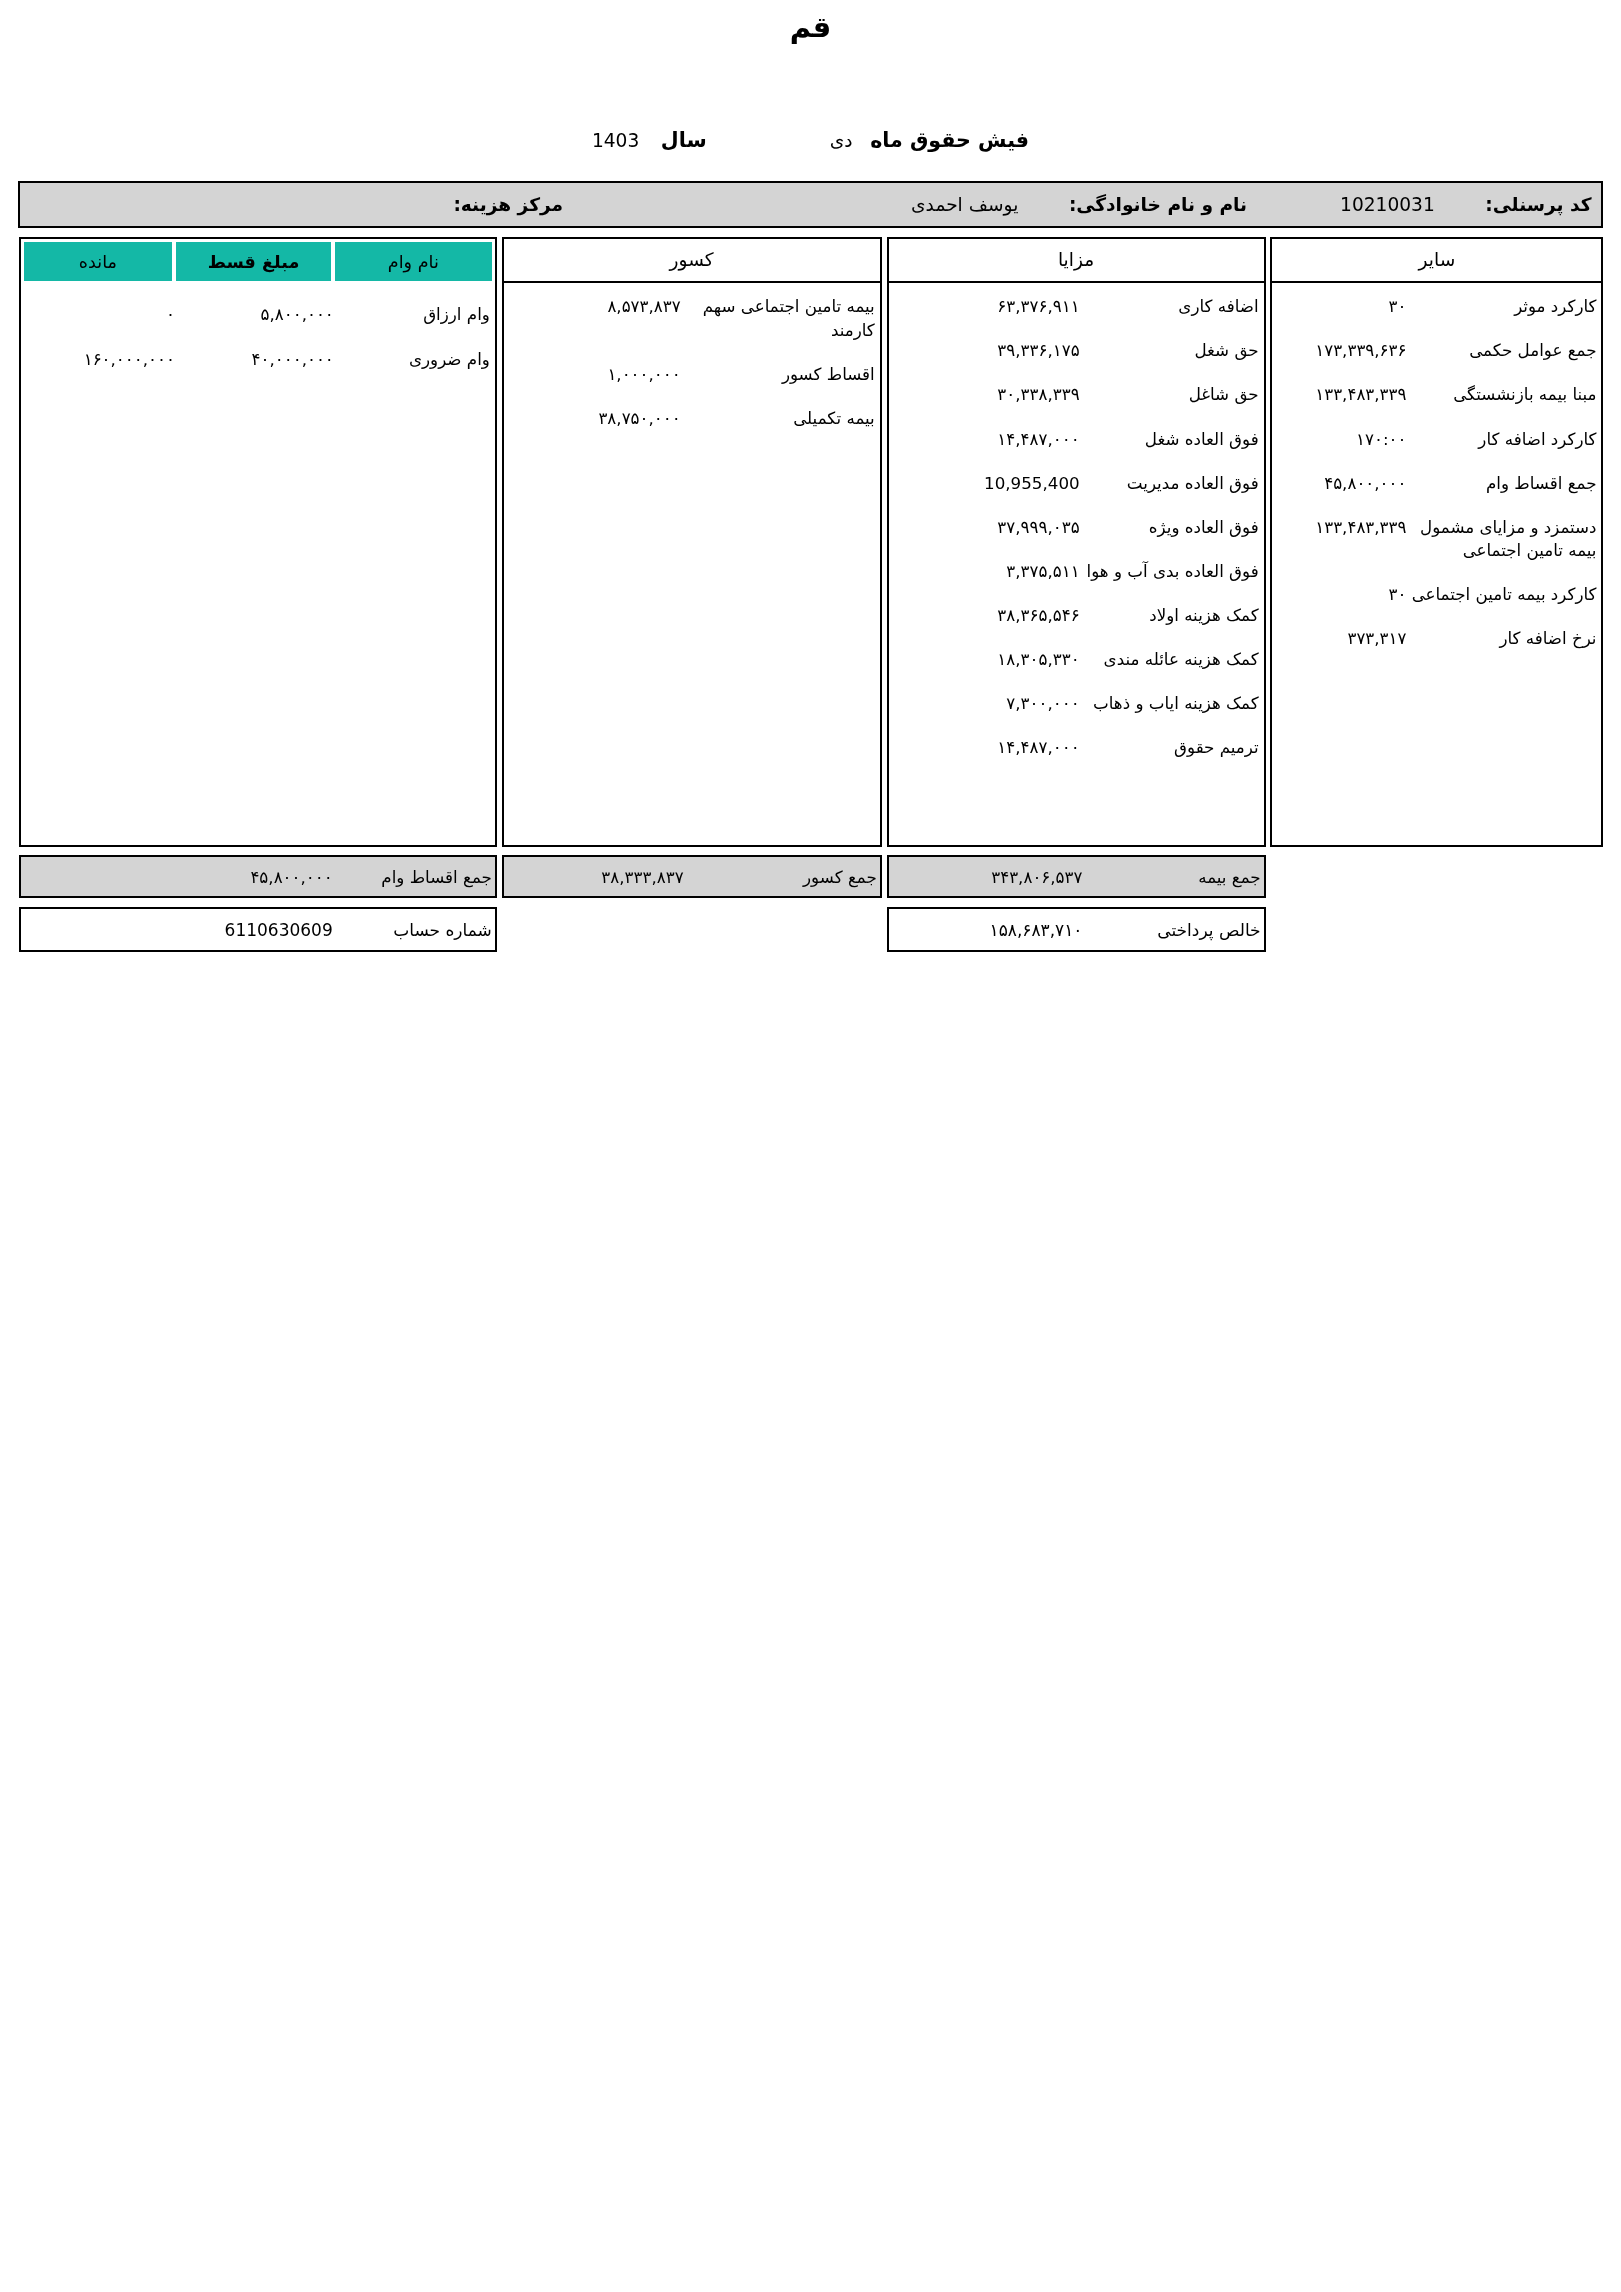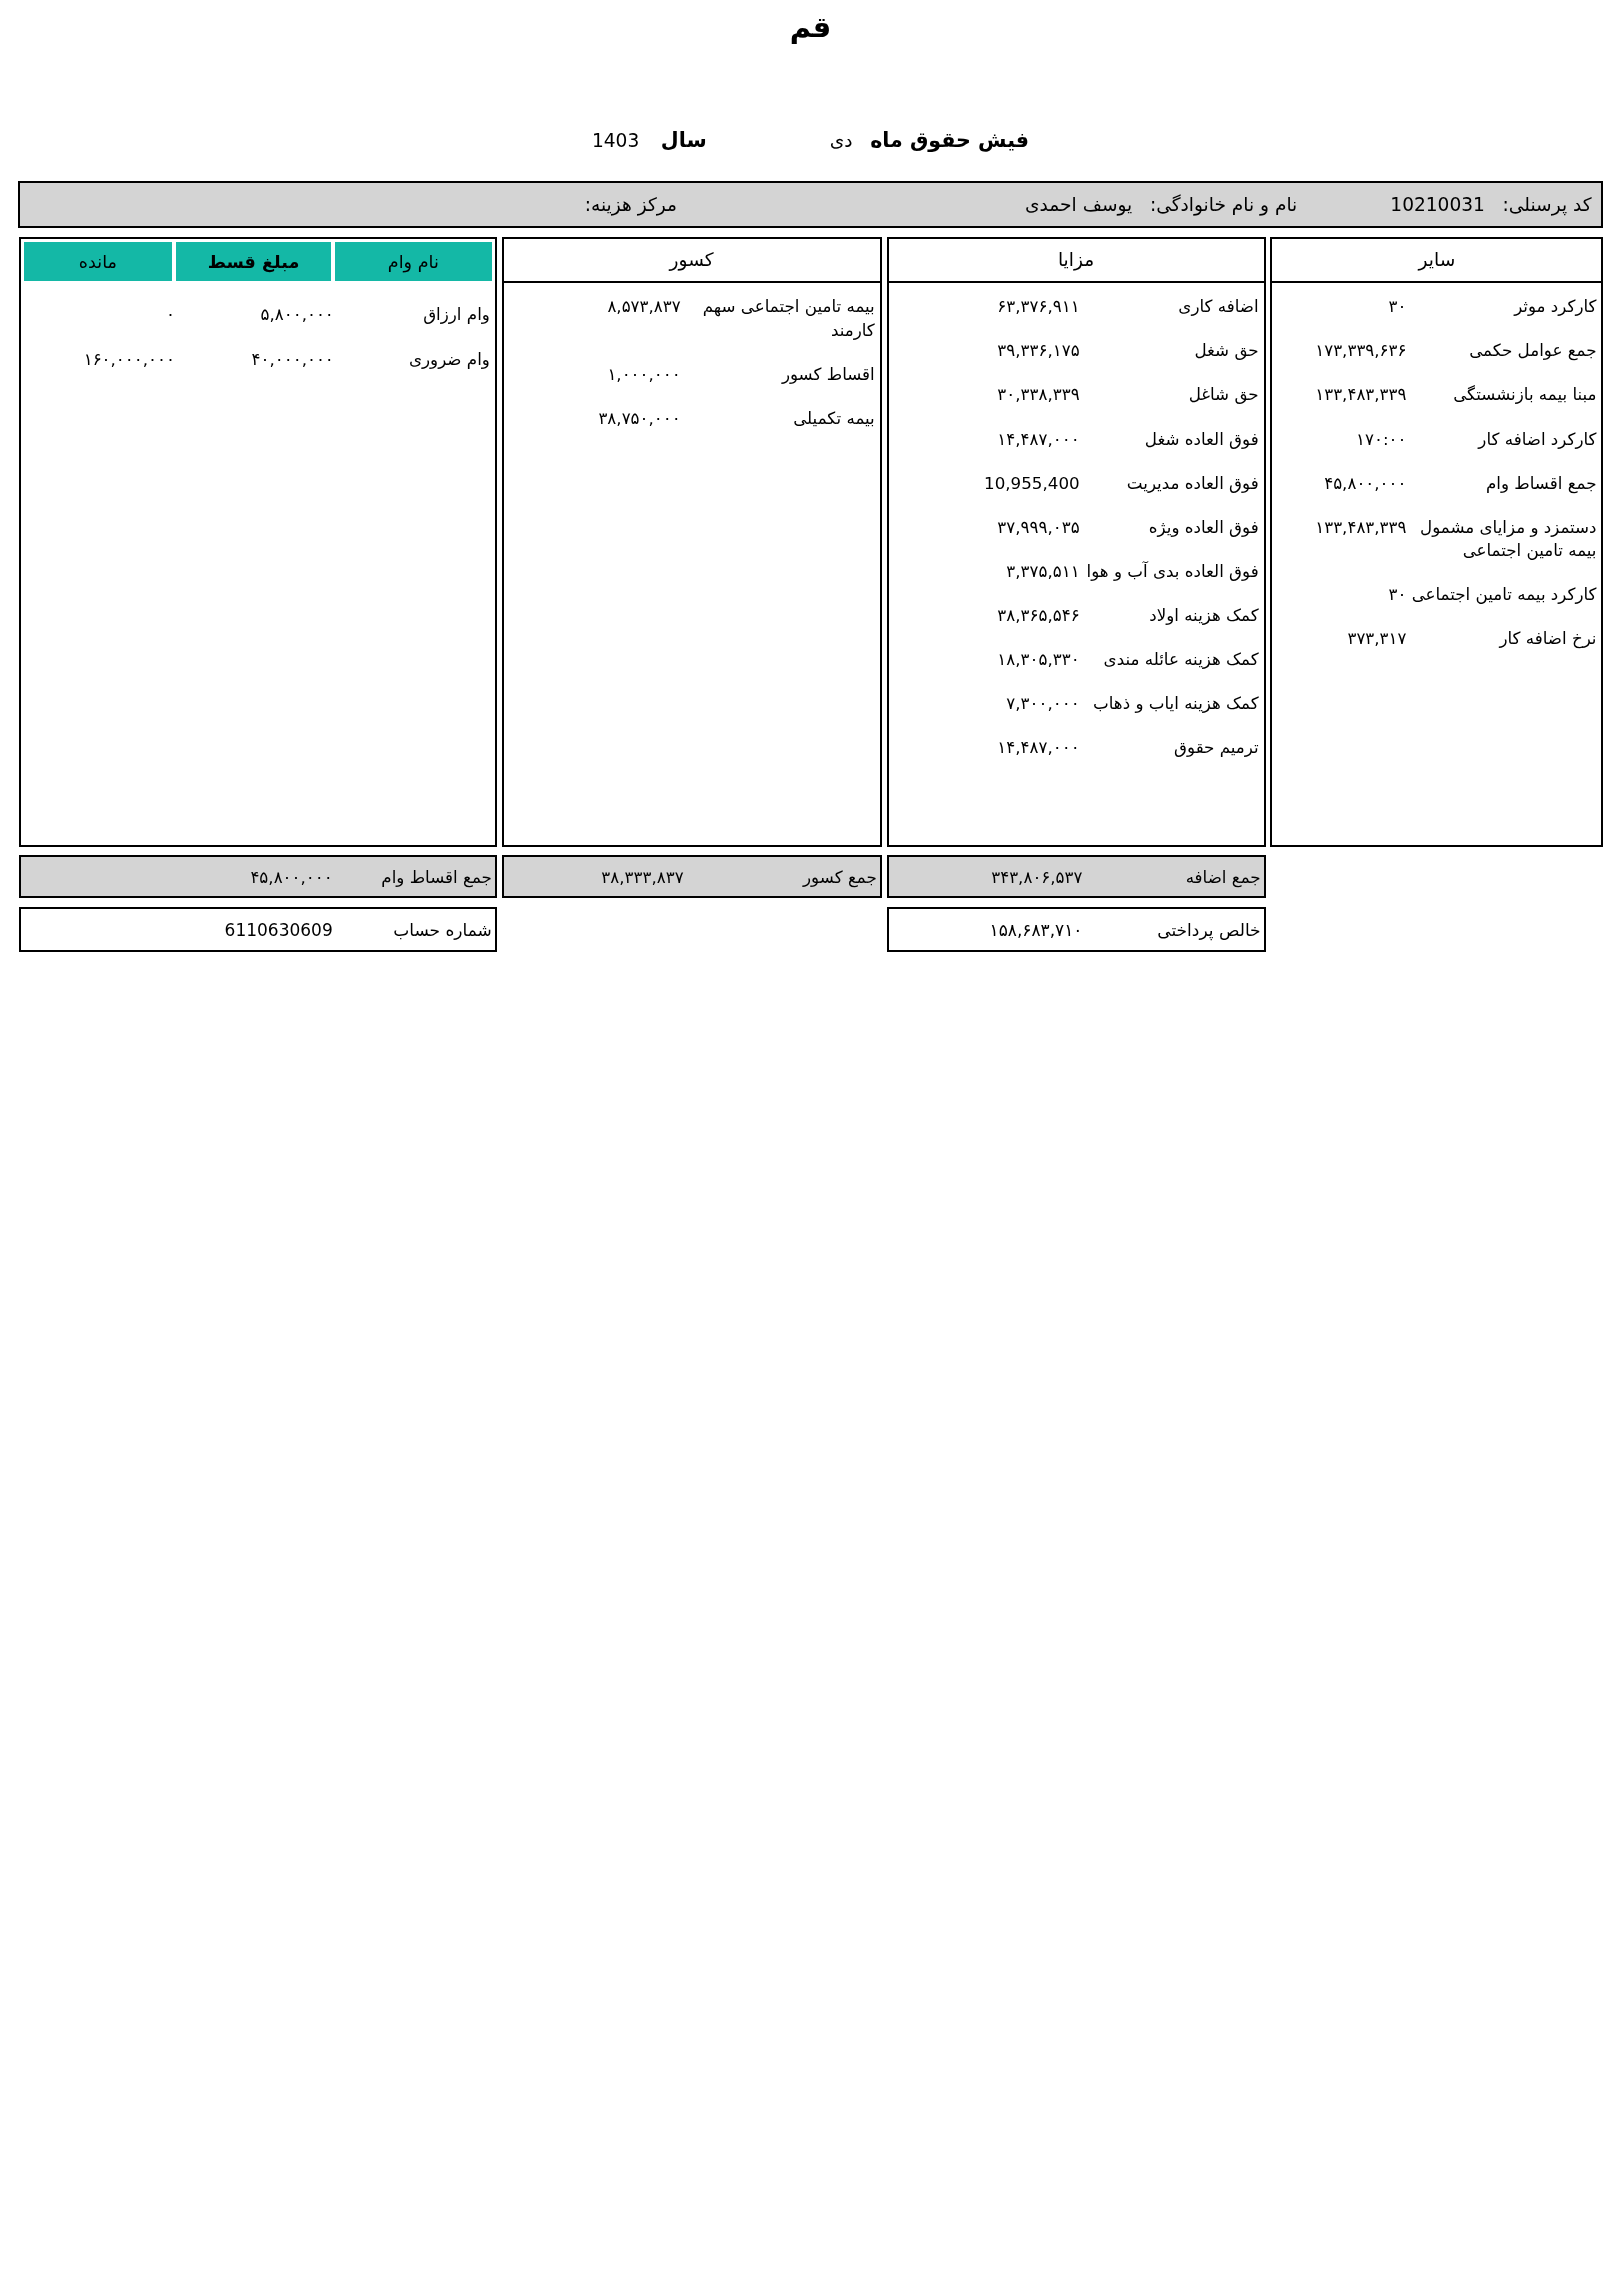--- a/index.html
+++ b/index.html
@@ -20,21 +20,21 @@
   .sub-month  { margin-right:17.6px;margin-top:43px; }
   .sub-yearlbl{ margin-right:123px; }
   .sub-year   { margin-right:21.6px; }
   
   .header-bar {
     margin:29px 17.6px 0 17.6px; height:47px; background:#d4d4d4;
     border:2.9px solid #000; display:flex; align-items:center;
     font-size:18.6px; padding-right:9.8px;
   }
   .hgroup { display:flex; align-items:center; gap:17.6px; white-space:nowrap; }
-  .hgroup .hlbl { font-weight:normal; }
+  .hgroup .hlbl { font-weight:bold;margin-left:33px; }
   .g-name { margin-right:93px; }
   .g-cost { margin-right:348px; }
   
   .cols-grid {
     margin:8.8px 17.6px 0 17.6px; display:grid;
     grid-template-columns:333px 379px 380px 478px; column-gap:4.9px;
   }
   .col-box { border:2.9px solid #000; height:610px; background:#fff; overflow:hidden; }
   .col-title {
     height:44px; border-bottom:2.9px solid #000; display:flex;
@@ -230,21 +230,21 @@
         <div class="loan-inst">۴۰,۰۰۰,۰۰۰</div>
         <div class="loan-bal">۱۶۰,۰۰۰,۰۰۰</div>
       </div>
     </div>
 
   </div>
 
   <div class="cols-grid sum-grid">
     <div></div>
     <div class="sum-bar">
-      <div class="lbl lbl-ben">جمع اضافه</div>
+      <div class="lbl lbl-ben">جمع بیمه</div>
       <div class="val val-grow">۳۴۳,۸۰۶,۵۳۷</div>
     </div>
     <div class="sum-bar">
       <div class="lbl lbl-ded">جمع کسور</div>
       <div class="val val-grow">۳۸,۳۳۳,۸۳۷</div>
     </div>
     <div class="sum-bar">
       <div class="lbl" style="width:162px">جمع اقساط وام</div>
       <div class="val val-grow pad-val">۴۵,۸۰۰,۰۰۰</div>
     </div>

